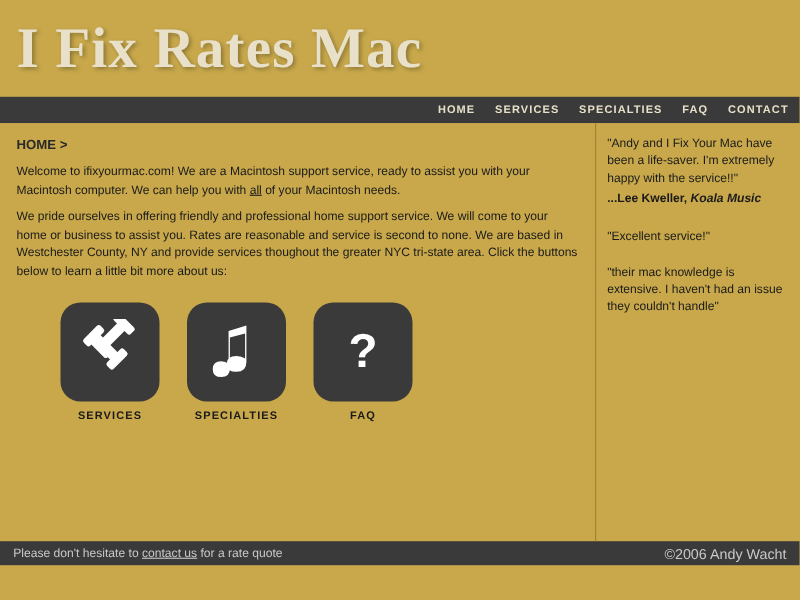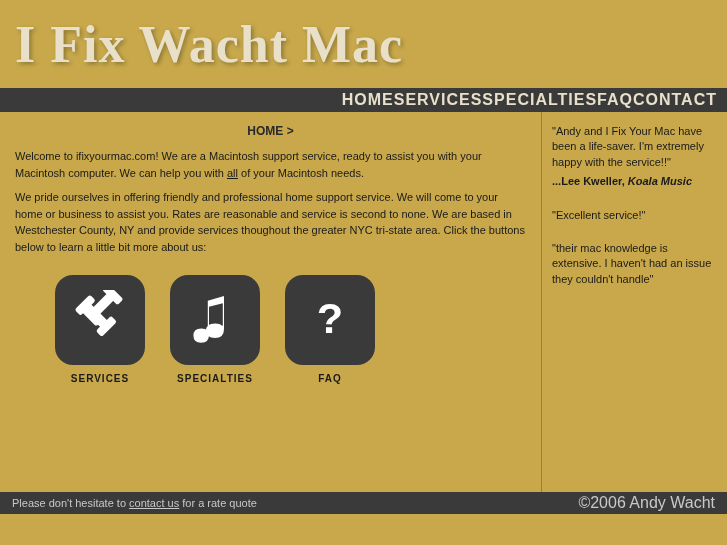--- a/index.html
+++ b/index.html
@@ -41,23 +41,24 @@
       background: #3a3a3a;
       height: 24px;
       display: flex;
       align-items: center;
       justify-content: flex-end;
       padding-right: 10px;
     }
     #nav a, .nav-item {
       color: #e8e0c8;
       text-decoration: none;
-      font-size: 16px;
+      font-size: 10px;
       font-weight: bold;
       letter-spacing: 1px;
+      margin-left: 18px;
       cursor: pointer;
     }
 
     
     #main {
       display: flex;
       background: #c8a84b;
       min-height: 380px;
     }
 
@@ -66,21 +67,20 @@
       flex: 1;
       padding: 12px 15px;
       border-right: 1px solid #a08030;
     }
 
     #breadcrumb {
       font-size: 12px;
       font-weight: bold;
       color: #2a2a2a;
       margin-bottom: 10px;
-      text-align: center;
     }
 
     #intro-text {
       font-size: 11px;
       color: #1a1a1a;
       line-height: 1.5;
       margin-bottom: 8px;
     }
 
     #services-section {
@@ -162,34 +162,34 @@
       font-size: 11px;
       color: #c8c8c8;
     }
 
     #footer-left a {
       color: #c8c8c8;
       text-decoration: underline;
     }
 
     #footer-right {
-      font-size: 16px;
+      font-size: 13px;
       color: #c8c8c8;
     }
 
     #underline-text {
       text-decoration: underline;
     }
   </style>
 </head>
 <body>
 
 <div id="header">
   <div id="header-title">
-    <div id="header-main-title">I Fix Wacht Mac</div>
+    <div id="header-main-title">I Fix Rates Mac</div>
   </div>
 </div>
 
 <div id="nav">
   <span class="nav-item">HOME</span>
   <span class="nav-item">SERVICES</span>
   <span class="nav-item">SPECIALTIES</span>
   <span class="nav-item">FAQ</span>
   <span class="nav-item">CONTACT</span>
 </div>

